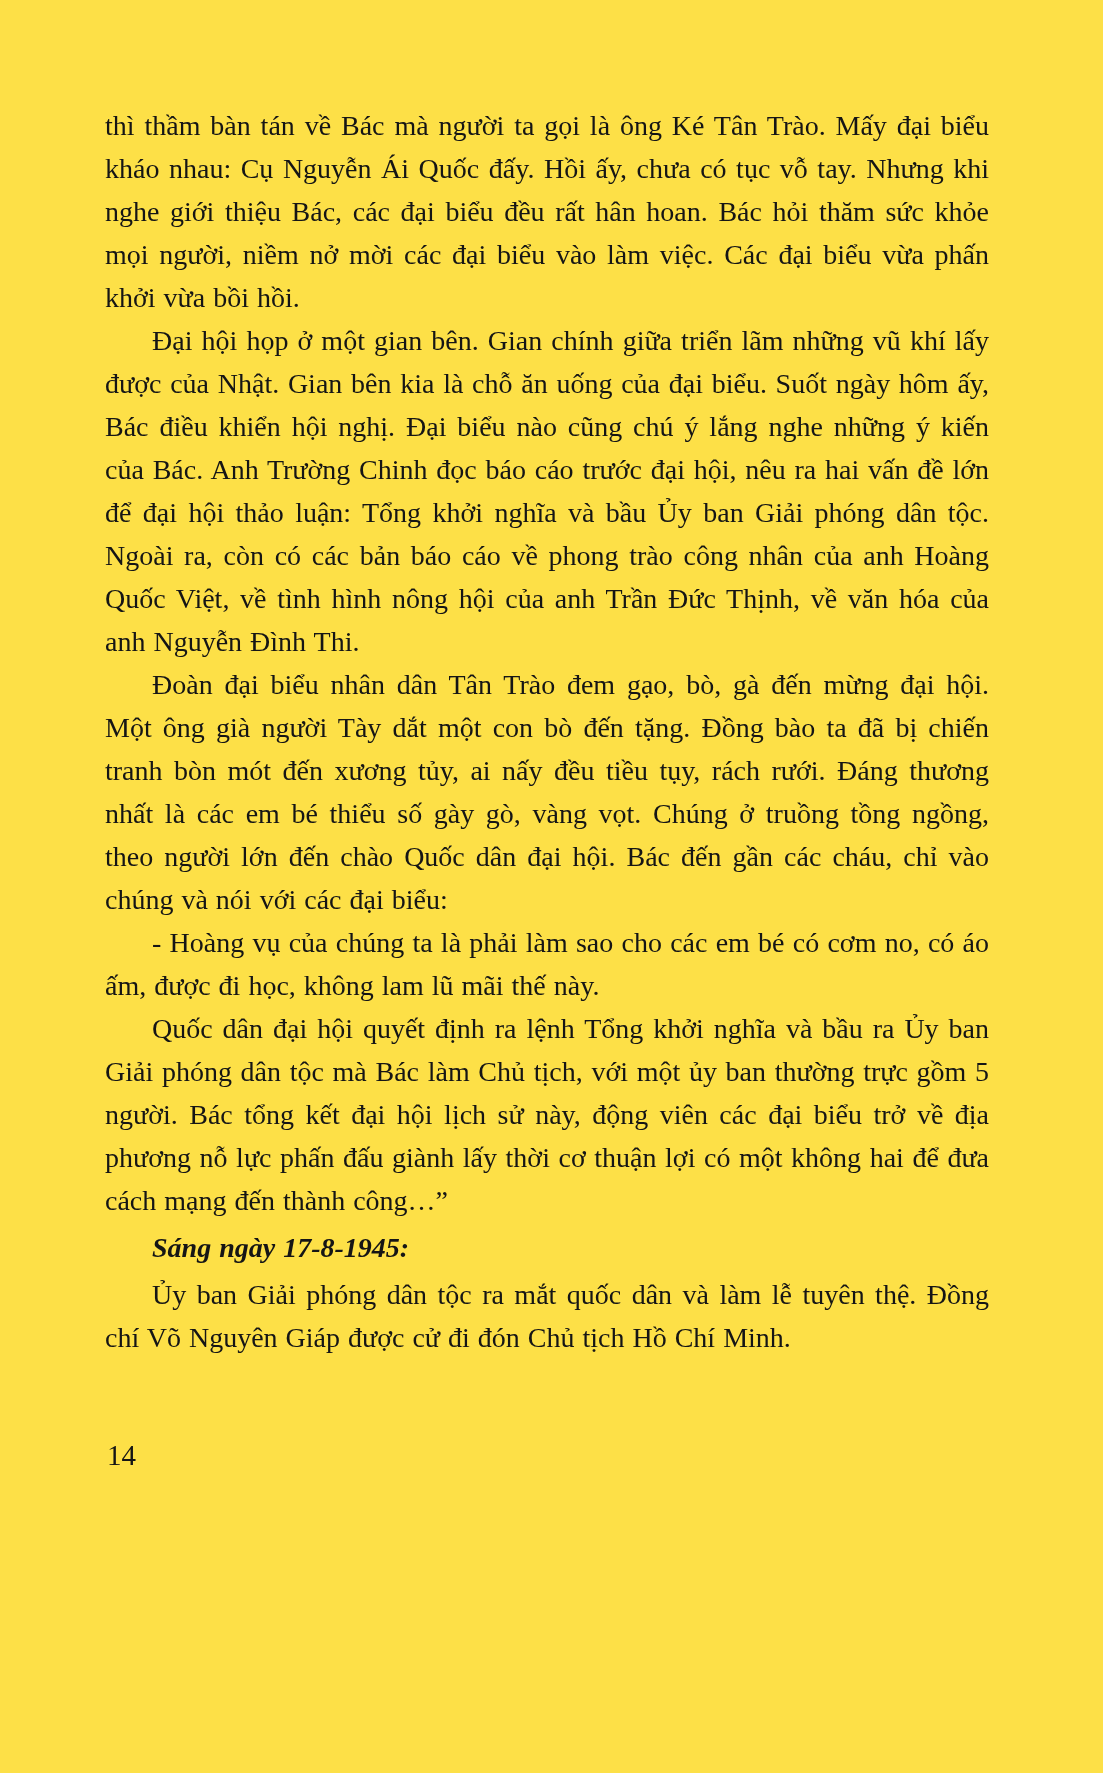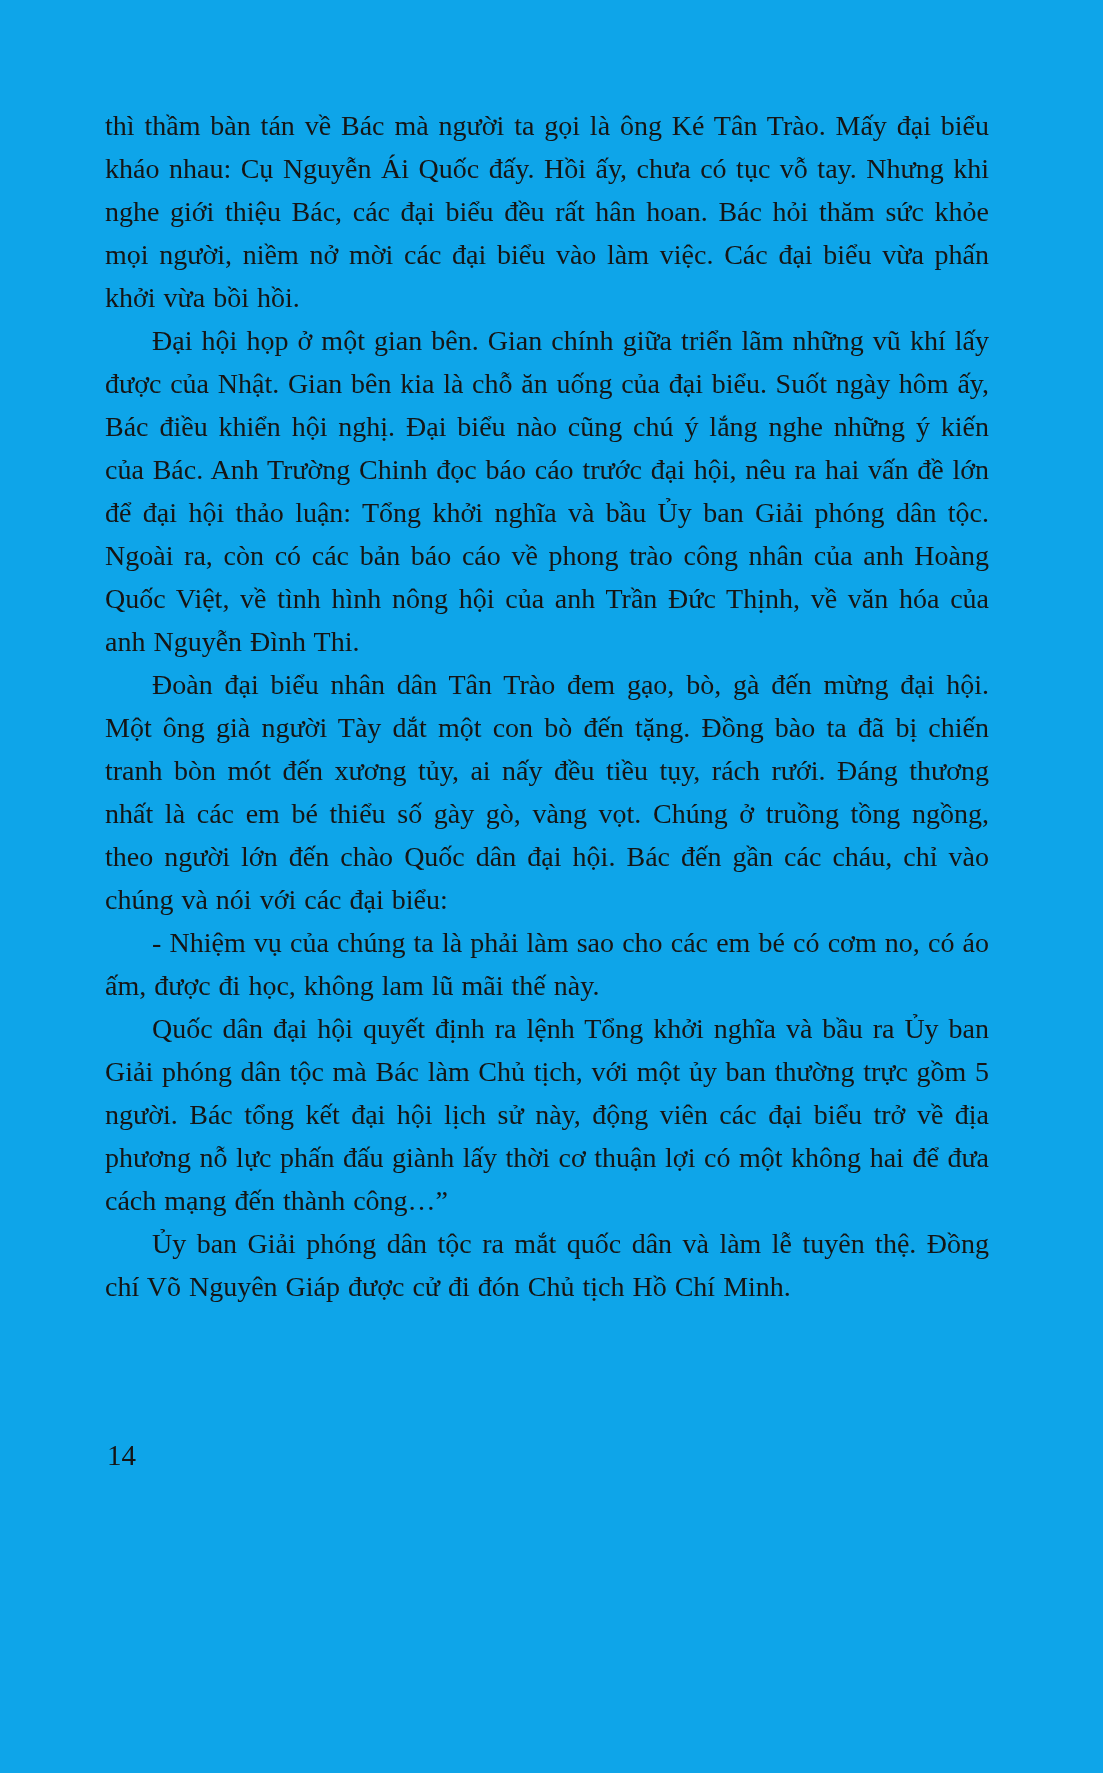--- a/index.html
+++ b/index.html
@@ -4,21 +4,21 @@
 <style>
   html, body {
     margin: 0;
     padding: 0;
     background: #ffffff;
   }
   .page {
     position: relative;
     width: 1103px;
     height: 1773px;
-    background: #0ea5e9;
+    background: #fde047;
     font-family: "Liberation Serif", "DejaVu Serif", serif;
     color: #151515;
     overflow: hidden;
   }
   .text-block {
     position: absolute;
     left: 105px;
     top: 104px;
     width: 884px;
   }
@@ -50,18 +50,19 @@
   }
 </style>
 </head>
 <body>
 
 <div class="page">
   <div class="text-block">
     <p class="first">thì thầm bàn tán về Bác mà người ta gọi là ông Ké Tân Trào. Mấy đại biểu kháo nhau: Cụ Nguyễn Ái Quốc đấy. Hồi ấy, chưa có tục vỗ tay. Nhưng khi nghe giới thiệu Bác, các đại biểu đều rất hân hoan. Bác hỏi thăm sức khỏe mọi người, niềm nở mời các đại biểu vào làm việc. Các đại biểu vừa phấn khởi vừa bồi hồi.</p>
     <p>Đại hội họp ở một gian bên. Gian chính giữa triển lãm những vũ khí lấy được của Nhật. Gian bên kia là chỗ ăn uống của đại biểu. Suốt ngày hôm ấy, Bác điều khiển hội nghị. Đại biểu nào cũng chú ý lắng nghe những ý kiến của Bác. Anh Trường Chinh đọc báo cáo trước đại hội, nêu ra hai vấn đề lớn để đại hội thảo luận: Tổng khởi nghĩa và bầu Ủy ban Giải phóng dân tộc. Ngoài ra, còn có các bản báo cáo về phong trào công nhân của anh Hoàng Quốc Việt, về tình hình nông hội của anh Trần Đức Thịnh, về văn hóa của anh Nguyễn Đình Thi.</p>
     <p>Đoàn đại biểu nhân dân Tân Trào đem gạo, bò, gà đến mừng đại hội. Một ông già người Tày dắt một con bò đến tặng. Đồng bào ta đã bị chiến tranh bòn mót đến xương tủy, ai nấy đều tiều tụy, rách rưới. Đáng thương nhất là các em bé thiểu số gày gò, vàng vọt. Chúng ở truồng tồng ngồng, theo người lớn đến chào Quốc dân đại hội. Bác đến gần các cháu, chỉ vào chúng và nói với các đại biểu:</p>
-    <p>- Nhiệm vụ của chúng ta là phải làm sao cho các em bé có cơm no, có áo ấm, được đi học, không lam lũ mãi thế này.</p>
+    <p>- Hoàng vụ của chúng ta là phải làm sao cho các em bé có cơm no, có áo ấm, được đi học, không lam lũ mãi thế này.</p>
     <p>Quốc dân đại hội quyết định ra lệnh Tổng khởi nghĩa và bầu ra Ủy ban Giải phóng dân tộc mà Bác làm Chủ tịch, với một ủy ban thường trực gồm 5 người. Bác tổng kết đại hội lịch sử này, động viên các đại biểu trở về địa phương nỗ lực phấn đấu giành lấy thời cơ thuận lợi có một không hai để đưa cách mạng đến thành công…”</p>
+    <p class="date-heading">Sáng ngày 17-8-1945:</p>
     <p>Ủy ban Giải phóng dân tộc ra mắt quốc dân và làm lễ tuyên thệ. Đồng chí Võ Nguyên Giáp được cử đi đón Chủ tịch Hồ Chí Minh.</p>
   </div>
   <div class="page-number">14</div>
 </div>
 
 </body></html>

